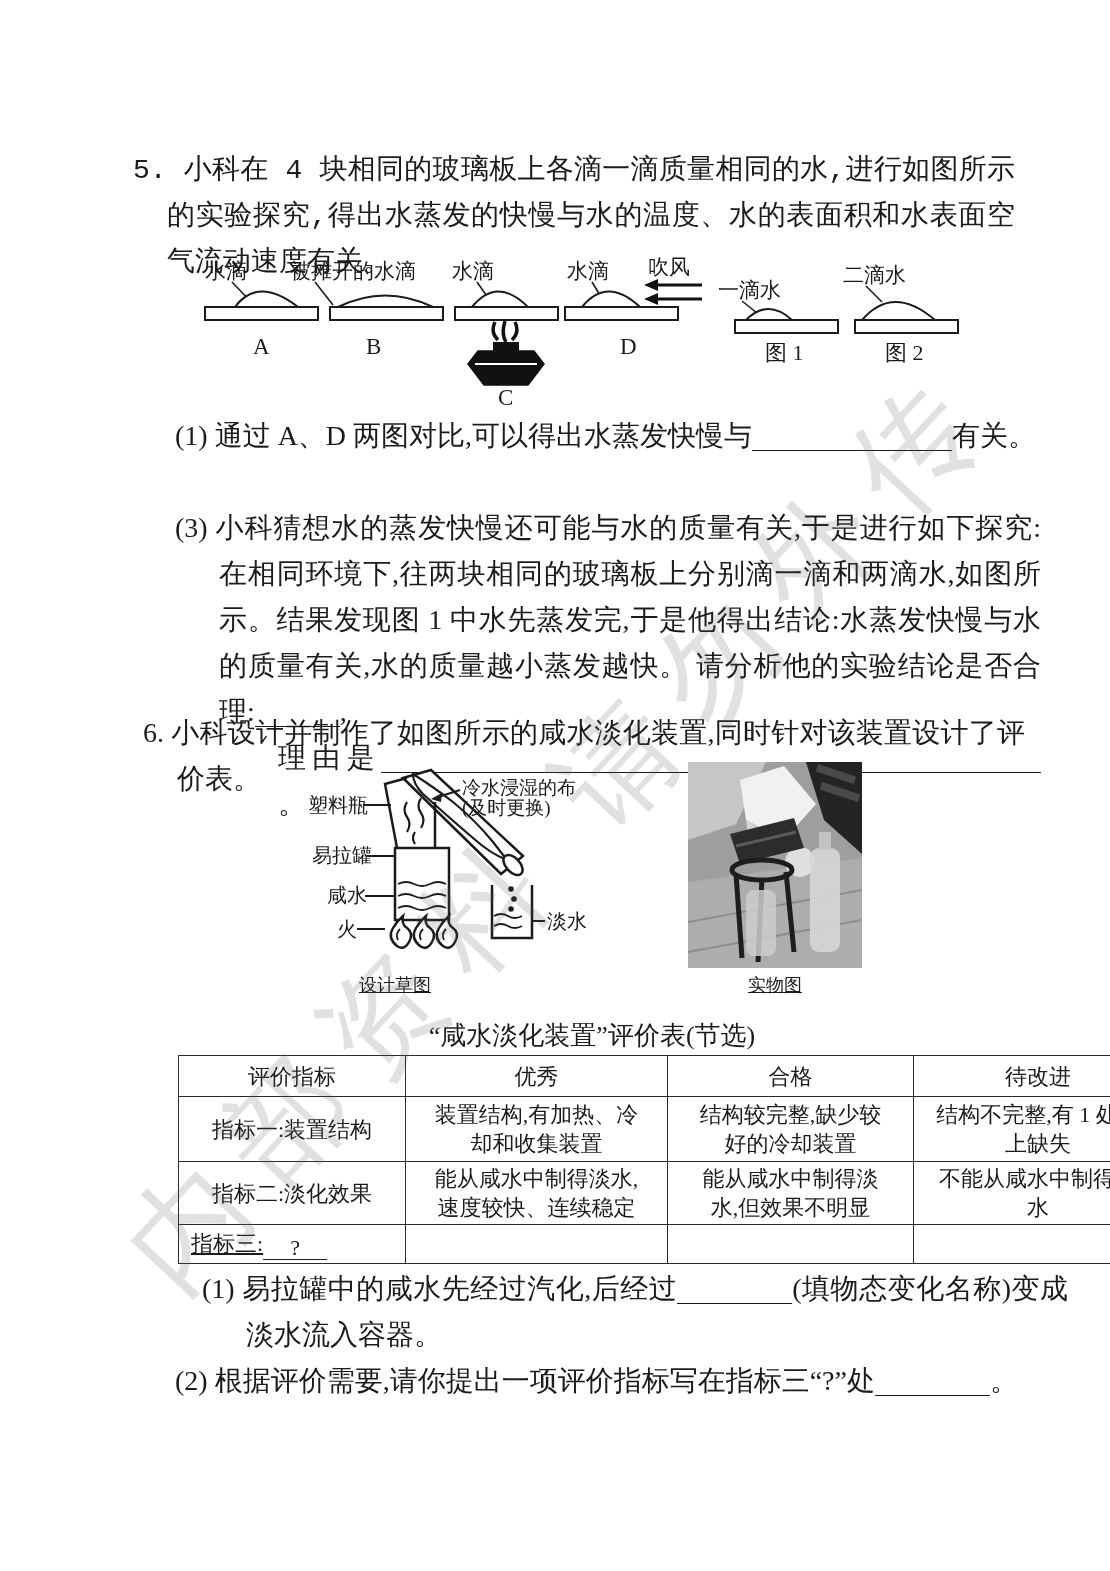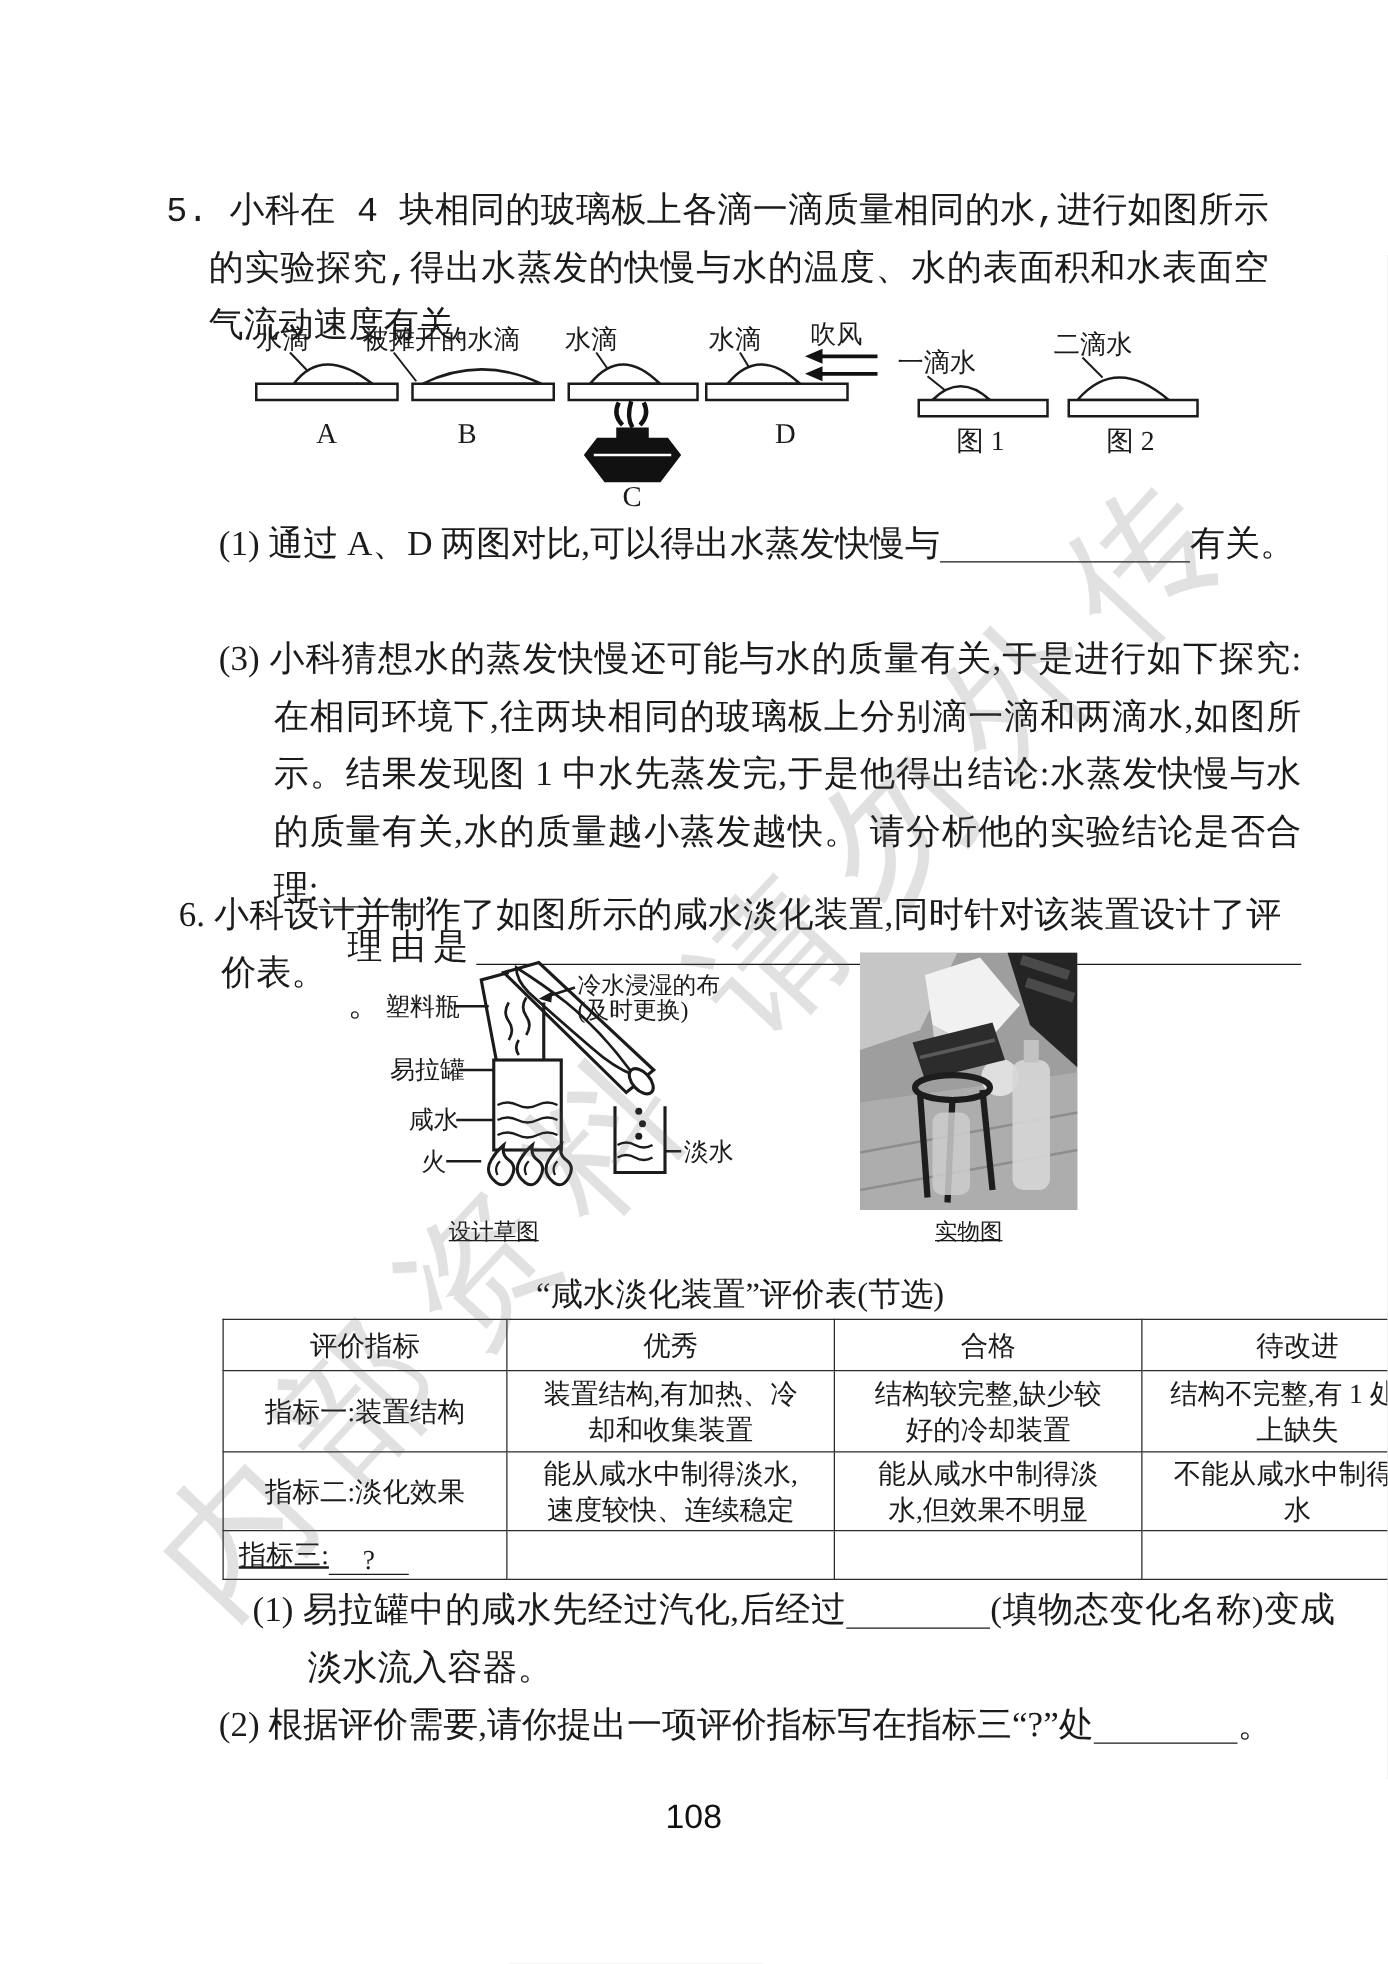--- a/index.html
+++ b/index.html
@@ -203,15 +203,14 @@
   </tbody>
     </table>
 
   <div class="txt hang44" style="top:1266px;left:175px;width:822px;margin-left:27px;">
     <span>(1) 易拉罐中的咸水先经过汽化,后经过</span><span class="blank b115"></span><span>(填物态变化名称)变成淡水流入容器。</span>
   </div>
   <div class="txt hang44" style="top:1358px;left:175px;width:822px;">
     <span>(2) 根据评价需要,请你提出一项评价指标写在指标三“?”处</span><span class="blank b115"></span><span>。</span>
   </div>
 
-  <div class="pagenum">108</div>
 
 </div>
 
 </body></html>

